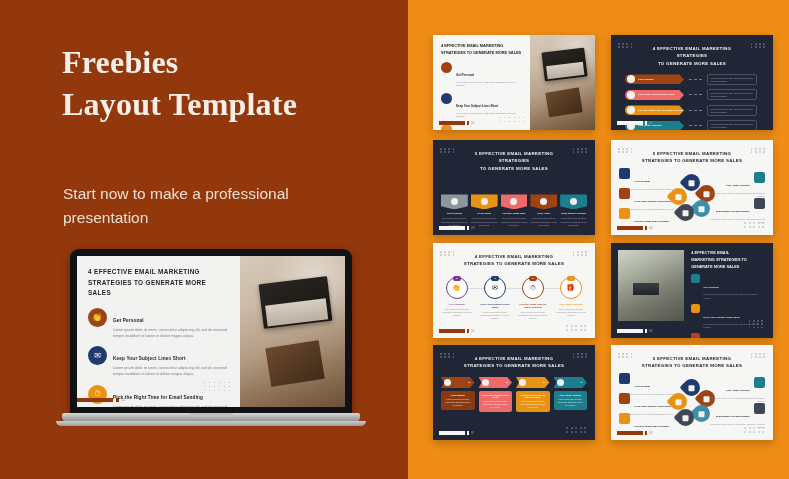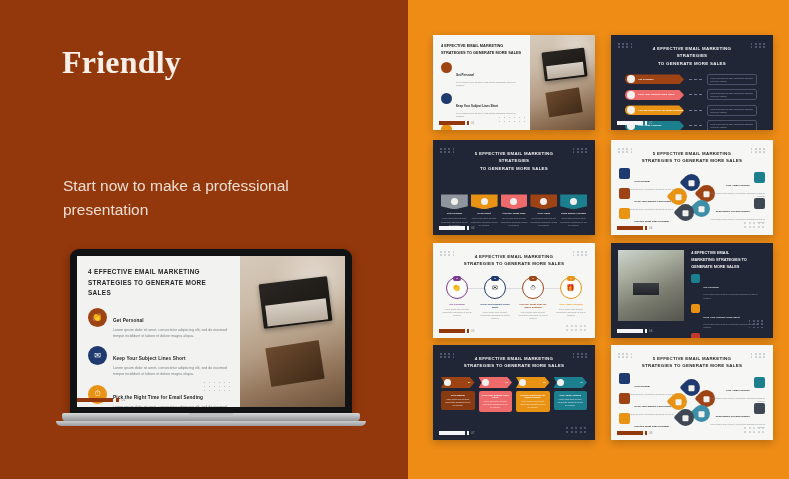--- a/index.html
+++ b/index.html
@@ -15,21 +15,21 @@
     position:absolute; left:0; top:0; width:408px; height:479px;
     background:#93370c; overflow:hidden;
   }
   .hero-title{
     position:absolute; left:62px; top:42px; width:330px;
     font-family:"Liberation Serif", serif;
     font-weight:700; font-size:32px; line-height:1.30;
     color:#f7efe7; letter-spacing:.2px;
   }
   .hero-sub{
-    position:absolute; left:63px; top:174px; width:300px;
+    position:absolute; left:63px; top:182px; width:300px;
     font-size:15.5px; line-height:1.52; color:#efdfd2; font-weight:400;
   }
 
   
   .laptop{ position:absolute; left:62px; top:249px; width:298px; height:186px; }
   .laptop-lid{
     position:absolute; left:8px; top:0; width:282px; height:167px;
     background:#111214; border-radius:9px 9px 3px 3px;
     padding:7px 7px 9px 7px; box-shadow:0 3px 9px rgba(0,0,0,.35);
   }
@@ -220,21 +220,22 @@
   .sig{ position:absolute; right:8px; bottom:7px; display:grid;
         grid-template-columns:repeat(5,3px); gap:1.5px; }
   .sig i{ width:2.2px;height:2.2px;border-radius:50%;display:block;background:#c7cbd1; }
 </style>
 </head>
 <body>
 
 <div class="left-panel">
 
   <div class="hero-title">
-    <div>Friendly</div>
+    <div>Freebies</div>
+    <div>Layout Template</div>
   </div>
 
   <div class="hero-sub">Start now to make a professional presentation</div>
 
   <div class="laptop">
     <div class="laptop-lid">
       <div class="laptop-screen">
 
         <div class="s1-left">
           <div class="s1-title">

